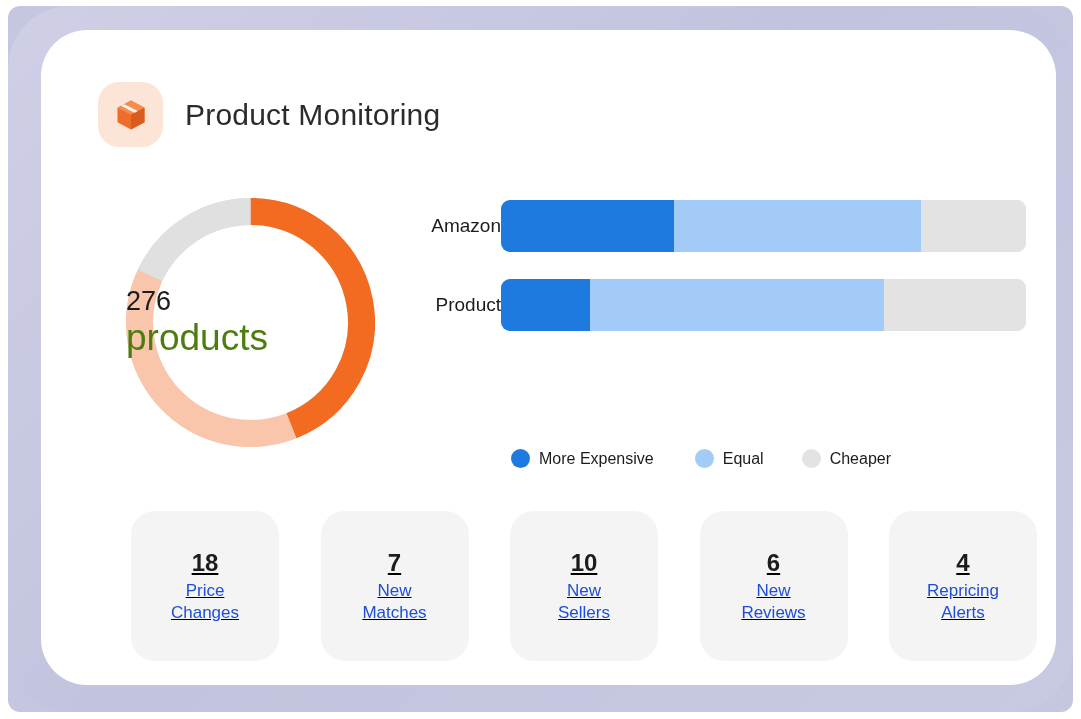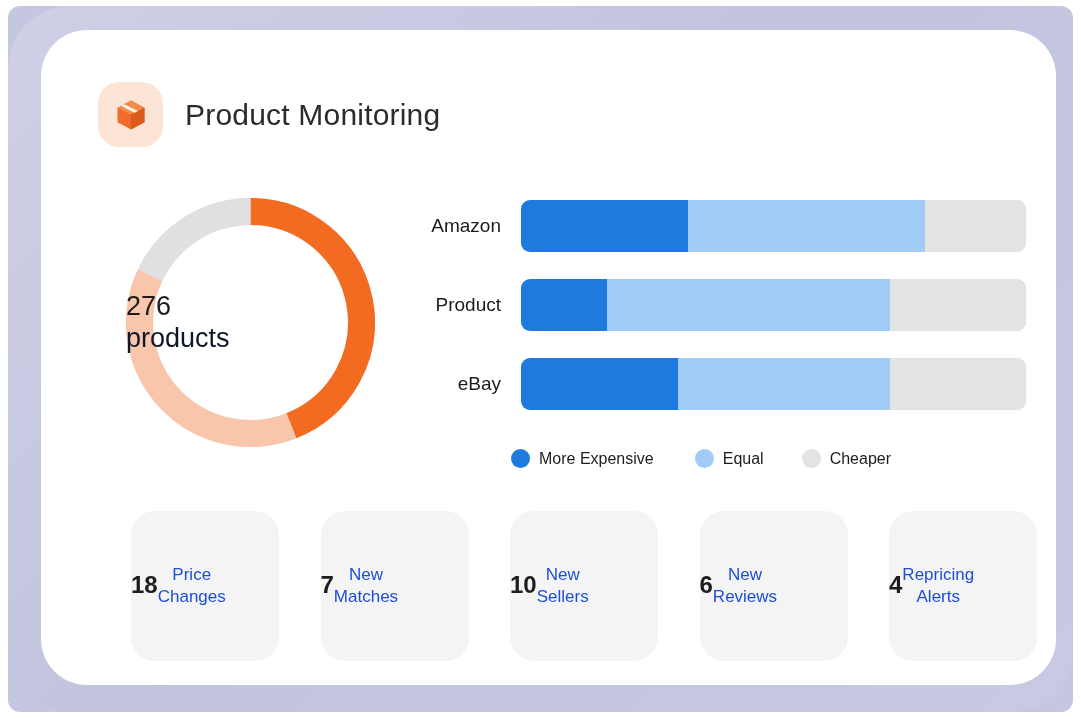--- a/index.html
+++ b/index.html
@@ -92,42 +92,42 @@
     justify-content: center;
     text-align: center;
     pointer-events: none;
   }
   .donut-value {
     font-size: 27px;
     color: #1c1c1c;
     line-height: 1.15;
   }
   .donut-label {
-    font-size: 27px;
-    color: #0f172a;
+    font-size: 37px;
+    color: #4d7c0f;
     line-height: 1.15;
   }
 
   
   .bars {
     position: absolute;
     left: 383px;
     top: 170px;
     width: 602px;
   }
   .bar-row {
     display: flex;
     align-items: center;
     height: 52px;
     margin-bottom: 27px;
   }
   .bar-label {
     width: 77px;
     text-align: right;
-    padding-right: 20px;
+    padding-right: 0;
     font-size: 19px;
     color: #1c1c1c;
     white-space: nowrap;
     flex: 0 0 auto;
   }
   .bar-track {
     flex: 1 1 auto;
     height: 52px;
     border-radius: 9px;
     overflow: hidden;
@@ -173,23 +173,25 @@
     width: 906px;
     display: flex;
     justify-content: space-between;
   }
   .stat-card {
     width: 148px;
     height: 150px;
     border-radius: 24px;
     background: #f4f4f4;
     display: flex;
-    flex-direction: row;
-    align-items: center;
+    flex-direction: column;
+    align-items: center;
+    justify-content: center;
     text-align: center;
+    text-decoration: underline;
   }
   .stat-value {
     font-size: 24px;
     font-weight: bold;
     color: #1c1c1c;
     line-height: 1.25;
     margin-bottom: 2px;
   }
   .stat-label {
     font-size: 17px;
@@ -245,28 +247,20 @@
           </div>
         </div>
         <div class="bar-row">
           <div class="bar-label">Product</div>
           <div class="bar-track">
             <div class="seg seg-a" style="width: 17%; background: rgb(31, 122, 224);"></div>
             <div class="seg seg-b" style="width: 56%; background: rgb(163, 203, 247);"></div>
             <div class="seg seg-c" style="width: 27%; background: rgb(227, 227, 227);"></div>
           </div>
         </div>
-        <div class="bar-row">
-          <div class="bar-label">eBay</div>
-          <div class="bar-track">
-            <div class="seg seg-a" style="width: 31%; background: rgb(31, 122, 224);"></div>
-            <div class="seg seg-b" style="width: 42%; background: rgb(163, 203, 247);"></div>
-            <div class="seg seg-c" style="width: 27%; background: rgb(227, 227, 227);"></div>
-          </div>
-        </div>
       </div>
 
     <div class="legend" id="legend-container">
         <div class="legend-item">
           <span class="legend-dot" style="background: rgb(31, 122, 224);"></span>
           <span class="legend-text">More Expensive</span>
         </div>
         <div class="legend-gap-1"></div>
         <div class="legend-item">
           <span class="legend-dot" style="background: rgb(163, 203, 247);"></span>

